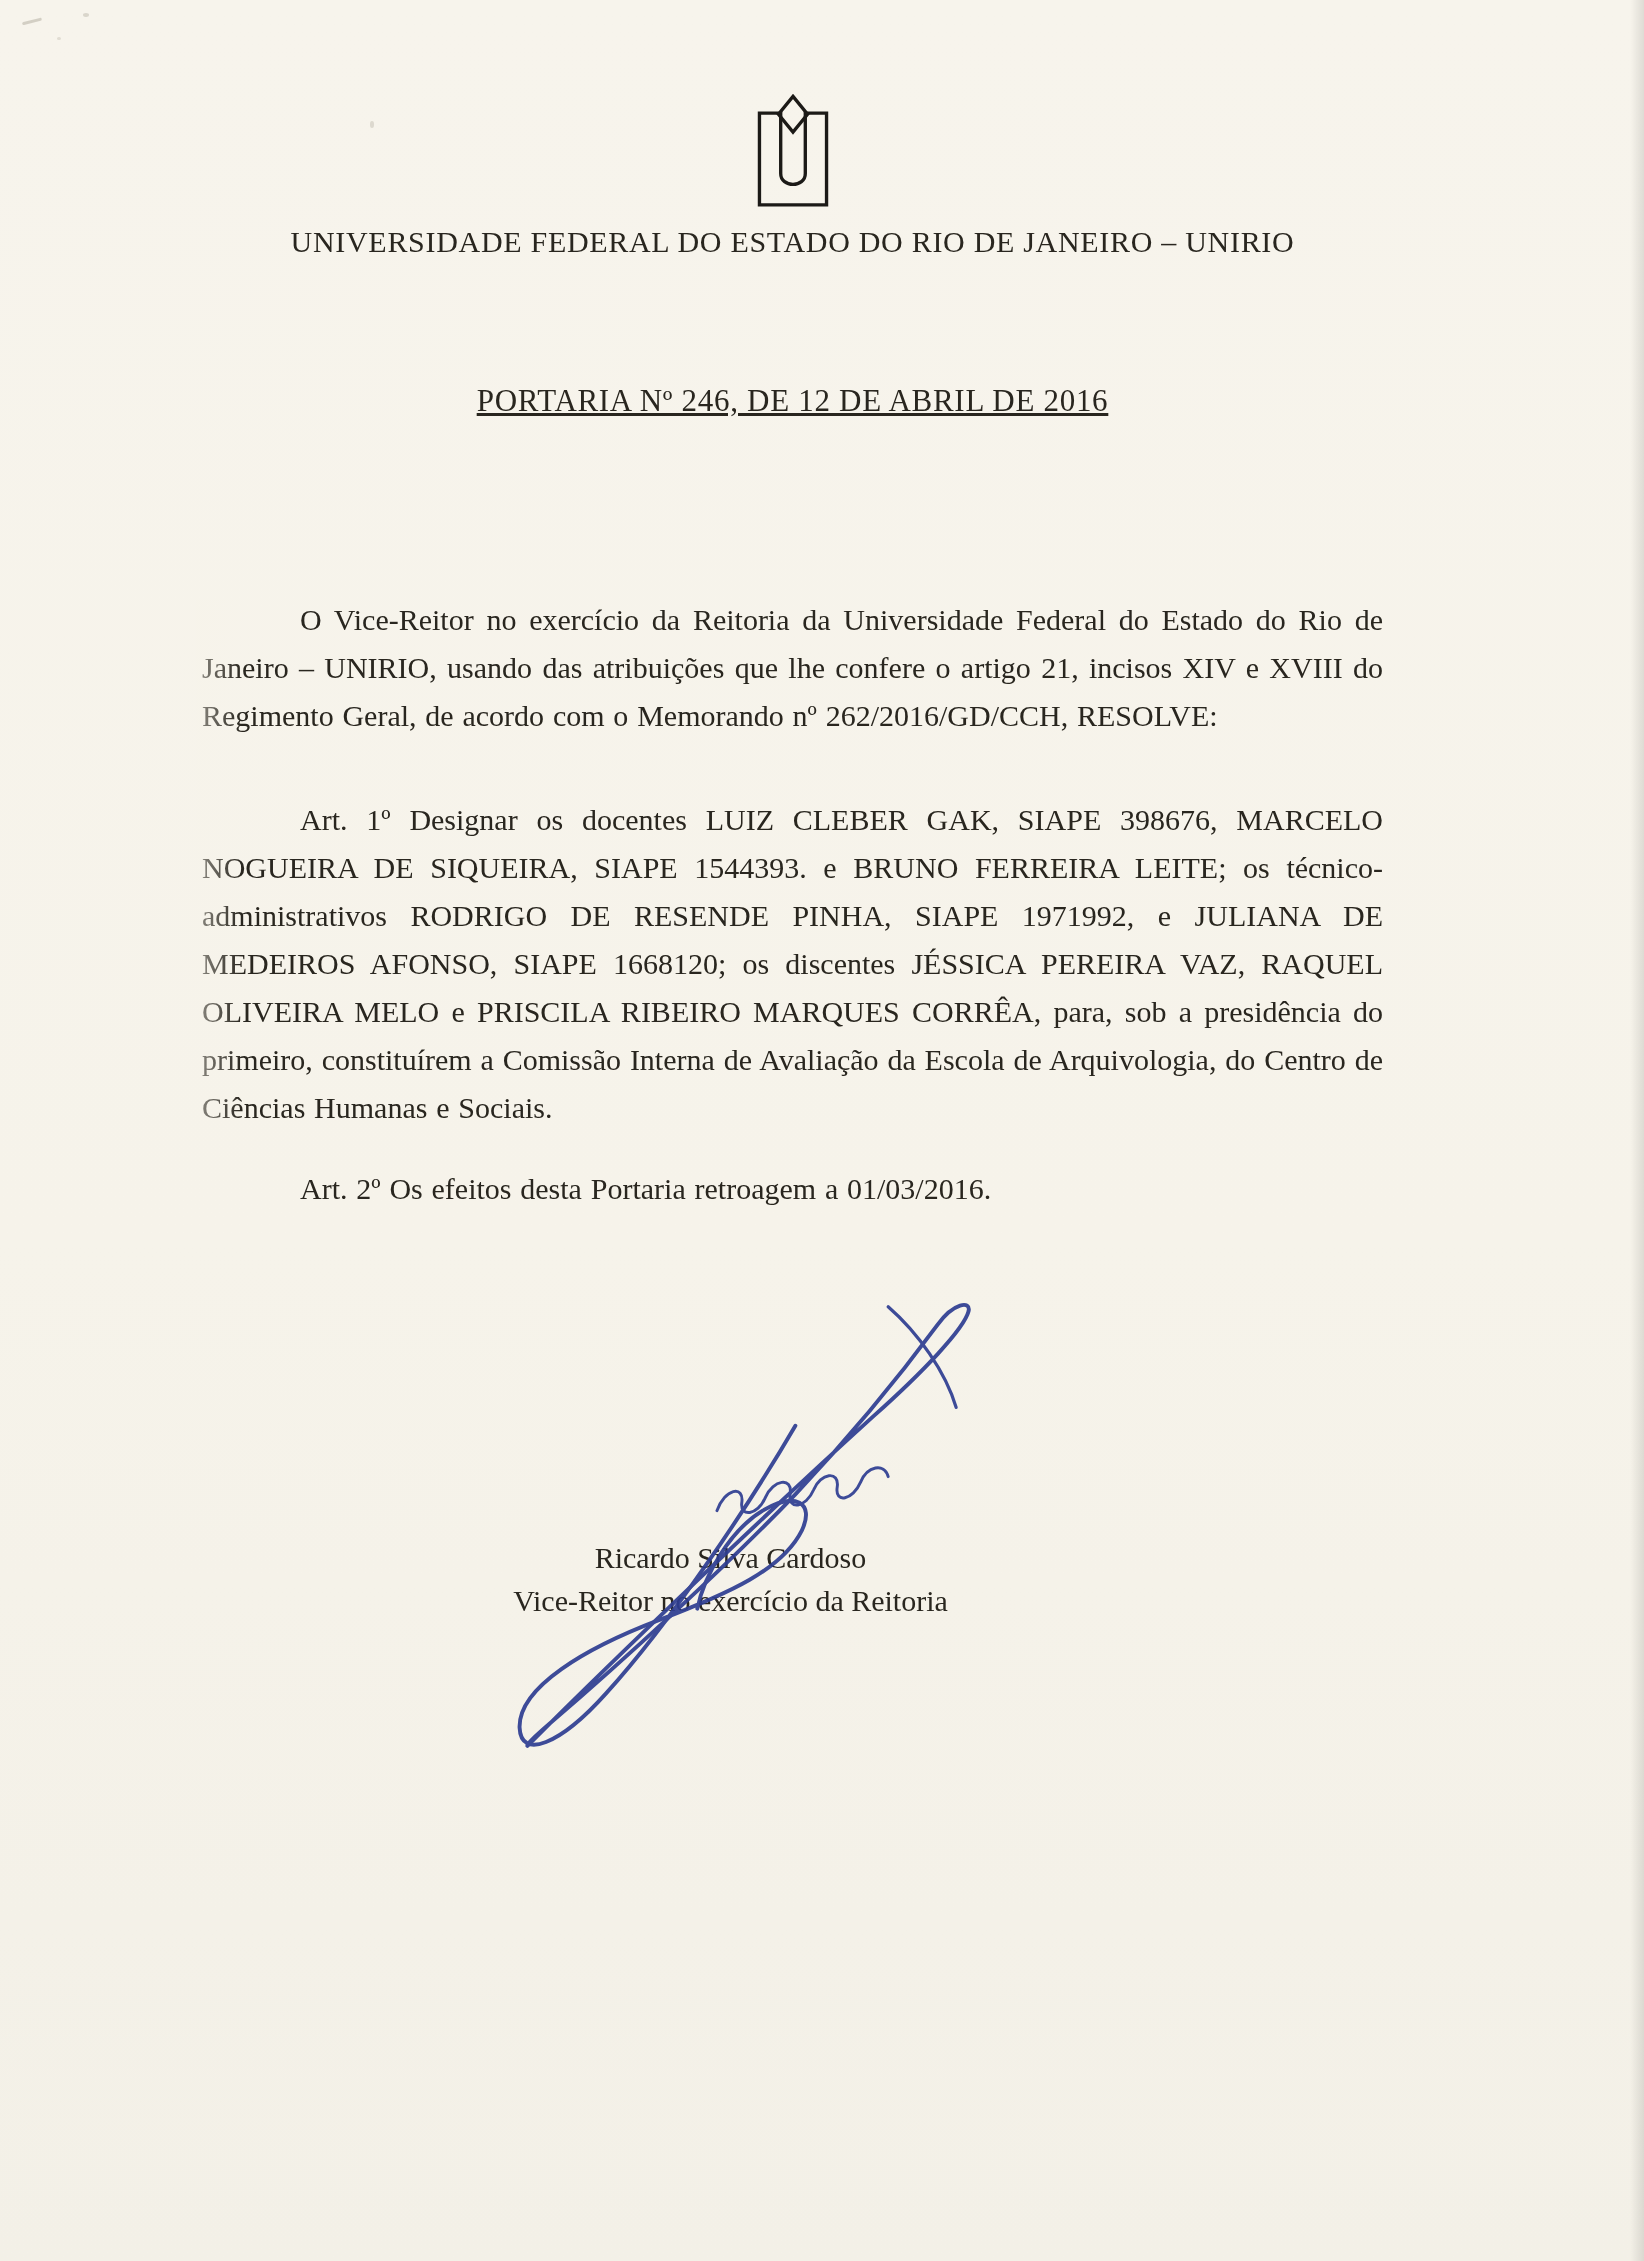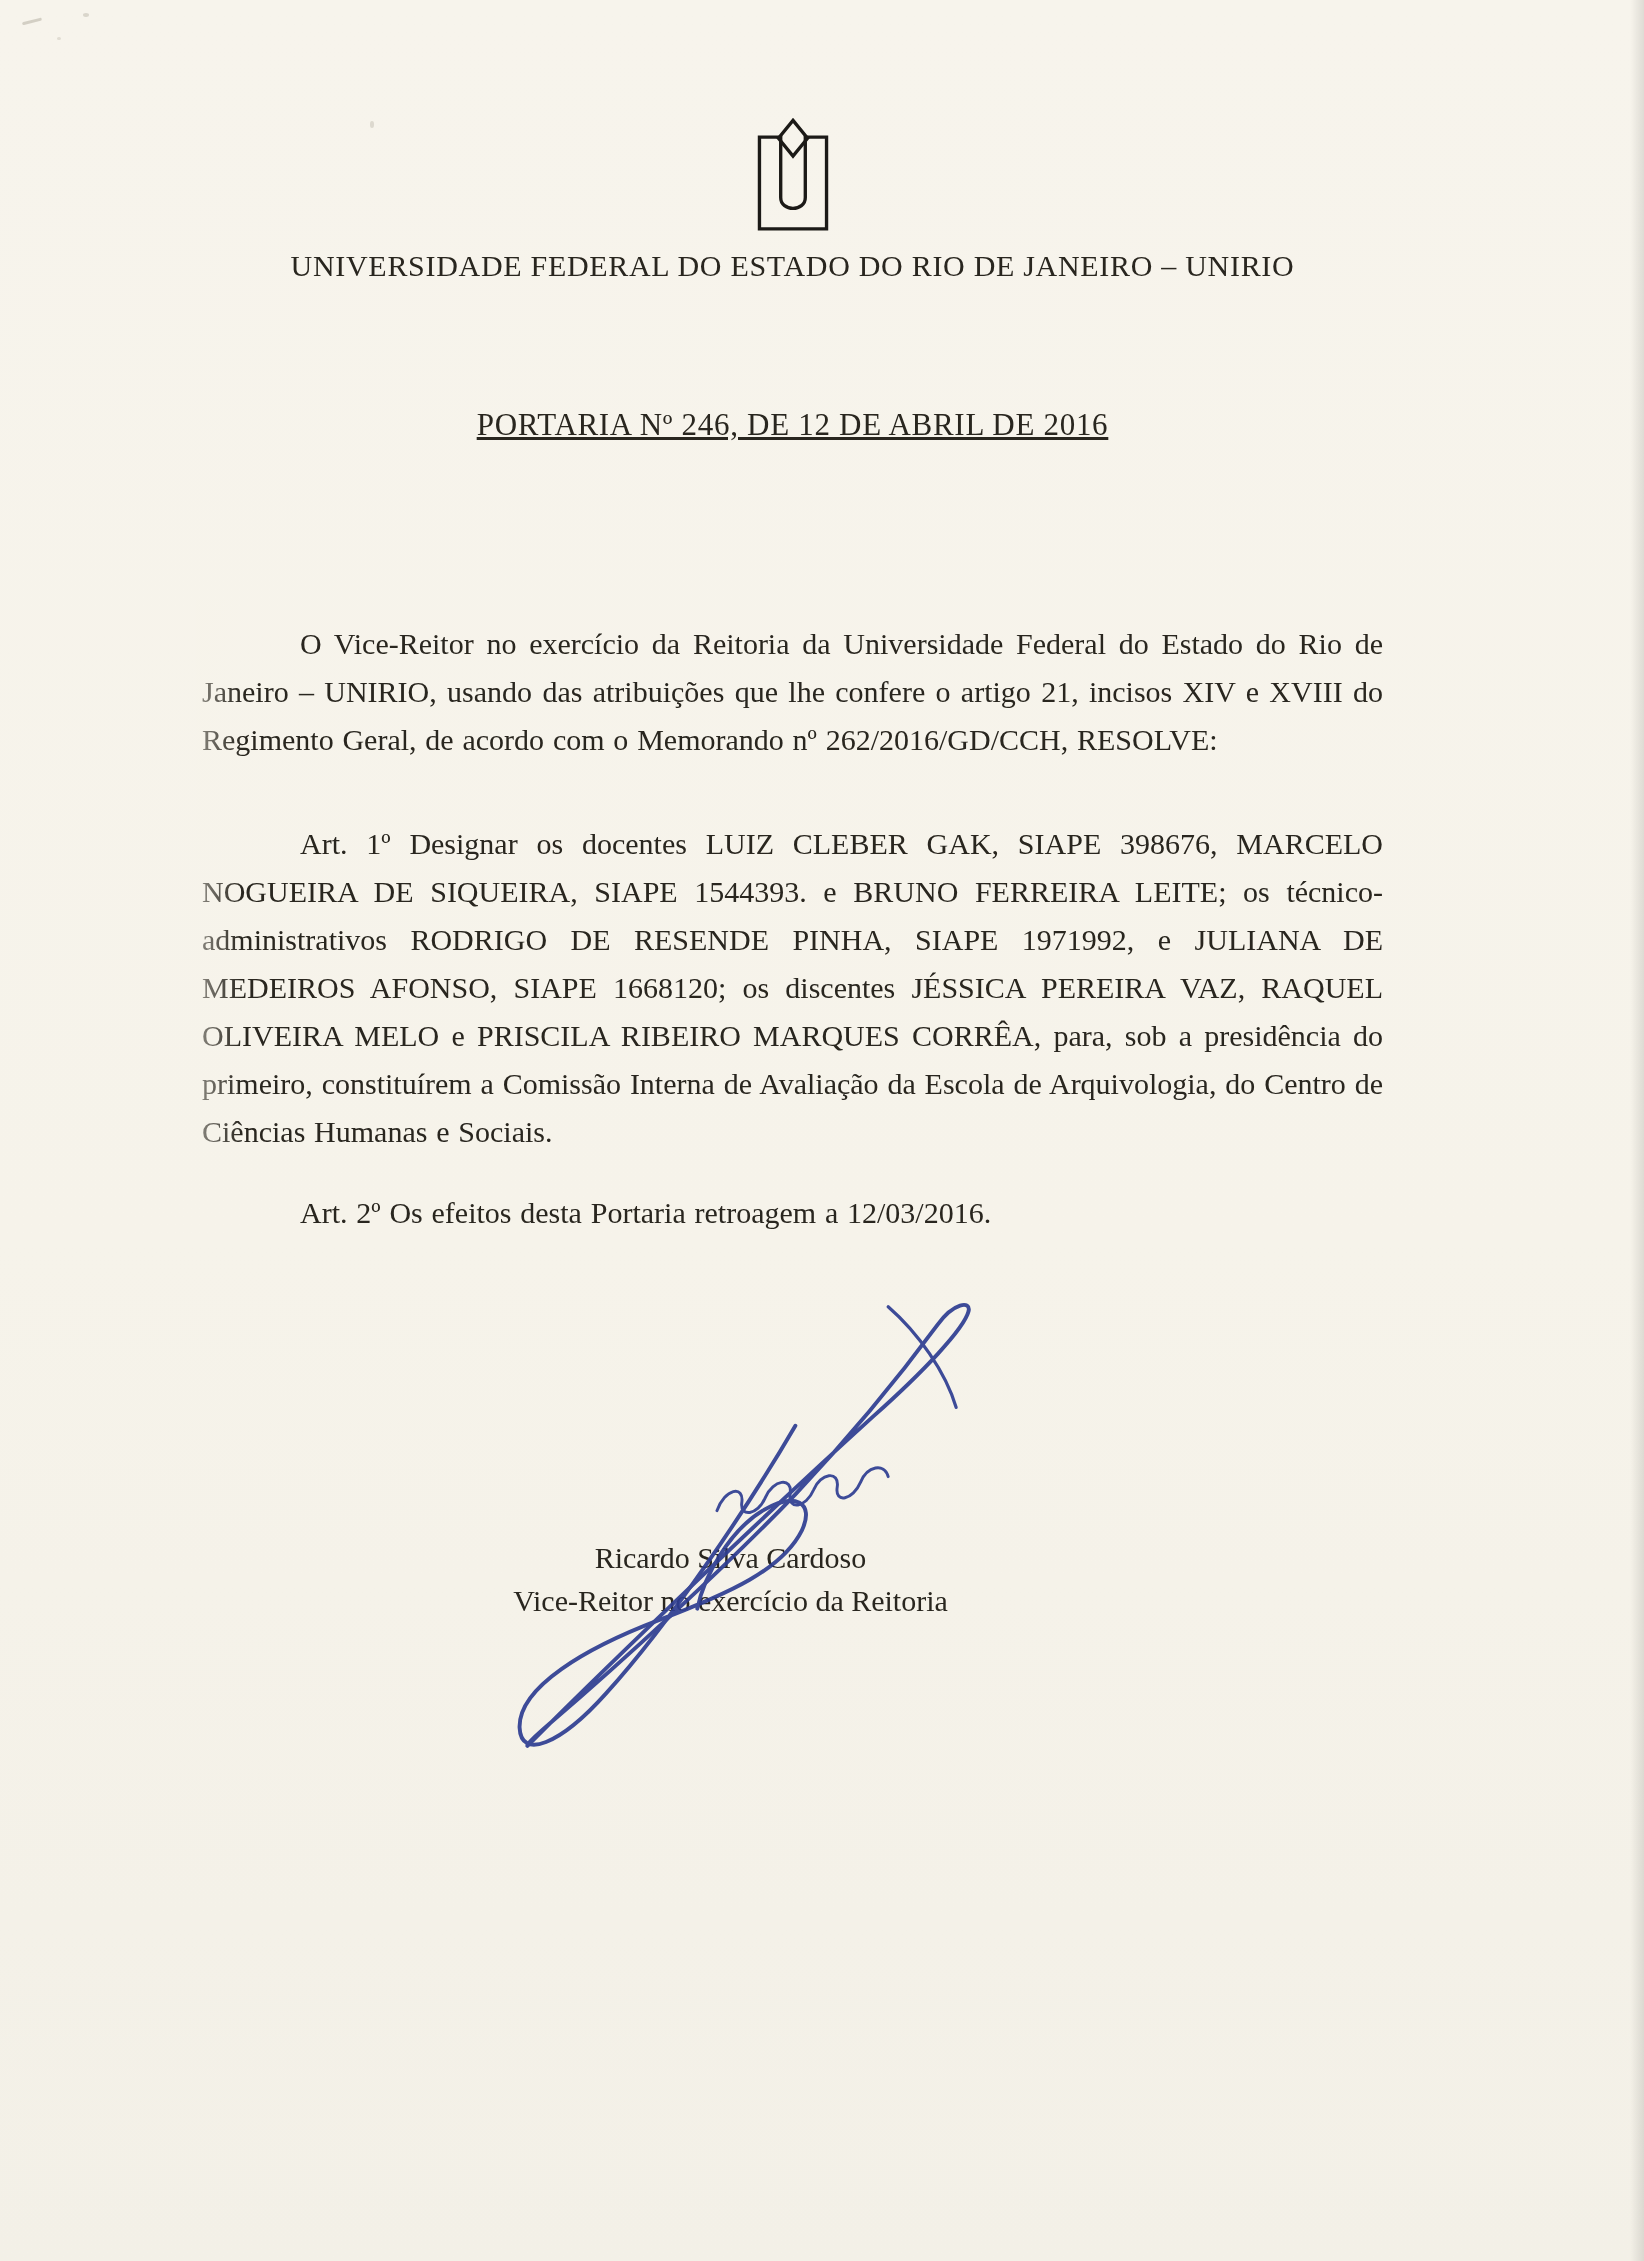--- a/index.html
+++ b/index.html
@@ -19,21 +19,21 @@
     pointer-events:none;
   }
   .speck{position:absolute;background:#b6b1a4;pointer-events:none;}
   .speck.s1{top:19.6px;left:22px;width:19.6px;height:3.3px;border-radius:2px;transform:rotate(-14deg);opacity:.55;}
   .speck.s2{top:13px;left:83px;width:5.9px;height:3.9px;border-radius:50%;opacity:.45;}
   .speck.s3{top:37px;left:57px;width:3.9px;height:3.3px;border-radius:50%;opacity:.35;}
   .speck.s4{top:121px;left:370px;width:3.9px;height:6.5px;border-radius:50%;opacity:.4;}
 
   .content-col{width:1181px;margin-left:202px;position:relative;}
 
-  header{padding-top:117px;text-align:center;}
+  header{padding-top:93px;text-align:center;}
   .logo{display:inline-block;width:112px;height:123px;}
   .logo svg{width:100%;height:100%;}
   .university{
     margin-top:6.5px;font-size:30px;letter-spacing:0.7px;white-space:nowrap;
   }
   .title{
     margin:124px 0 0 0;text-align:center;font-size:31px;font-weight:normal;
     letter-spacing:0.7px;
     text-decoration:underline;
   }
@@ -87,21 +87,21 @@
         </svg>
       </div>
       <div class="university">UNIVERSIDADE FEDERAL DO ESTADO DO RIO DE JANEIRO – UNIRIO</div>
     </header>
 
     <h1 class="title">PORTARIA Nº 246, DE 12 DE ABRIL DE 2016</h1>
 
     <main>
       <p class="para preamble">O Vice-Reitor no exercício da Reitoria da Universidade Federal do Estado do Rio de Janeiro – UNIRIO, usando das atribuições que lhe confere o artigo 21, incisos XIV e XVIII do Regimento Geral, de acordo com o Memorando nº 262/2016/GD/CCH, RESOLVE:</p>
       <p class="para art1">Art. 1º Designar os docentes LUIZ CLEBER GAK, SIAPE 398676, MARCELO NOGUEIRA DE SIQUEIRA, SIAPE 1544393. e BRUNO FERREIRA LEITE; os técnico-administrativos RODRIGO DE RESENDE PINHA, SIAPE 1971992, e JULIANA DE MEDEIROS AFONSO, SIAPE 1668120; os discentes JÉSSICA PEREIRA VAZ, RAQUEL OLIVEIRA MELO e PRISCILA RIBEIRO MARQUES CORRÊA, para, sob a presidência do primeiro, constituírem a Comissão Interna de Avaliação da Escola de Arquivologia, do Centro de Ciências Humanas e Sociais.</p>
-      <p class="para art2">Art. 2º Os efeitos desta Portaria retroagem a 12/03/2016.</p>
+      <p class="para art2">Art. 2º Os efeitos desta Portaria retroagem a 01/03/2016.</p>
     </main>
   </div>
 
   <svg class="signature-ink" viewBox="0 0 870 710" fill="none" stroke="#2e3d92" stroke-linecap="round" opacity="0.92">
 
     <path stroke-width="6" d="M60,690 C210,540 430,330 590,185 C665,118 728,52 735,25 C739,8 712,12 688,45 C640,110 560,210 470,305 C360,420 200,565 95,655 C72,675 58,688 60,690"></path>
 
     <path stroke-width="5" d="M612,18 C658,58 700,118 716,172"></path>
 
     <path stroke-width="4.5" d="M350,330 C362,296 392,290 388,318 C385,340 412,338 424,310 C436,282 466,278 462,304 C458,330 486,326 498,298 C508,272 538,268 534,294 C530,320 558,314 570,286 C580,262 606,256 612,278"></path>

